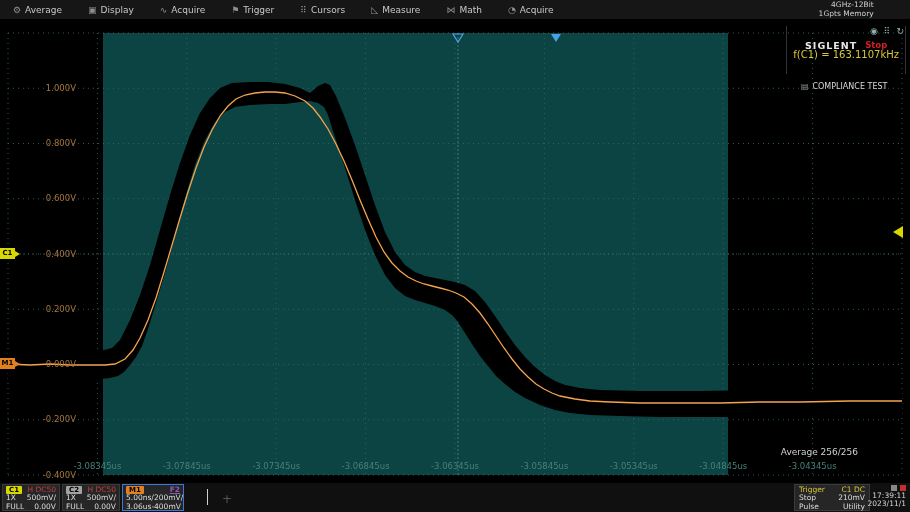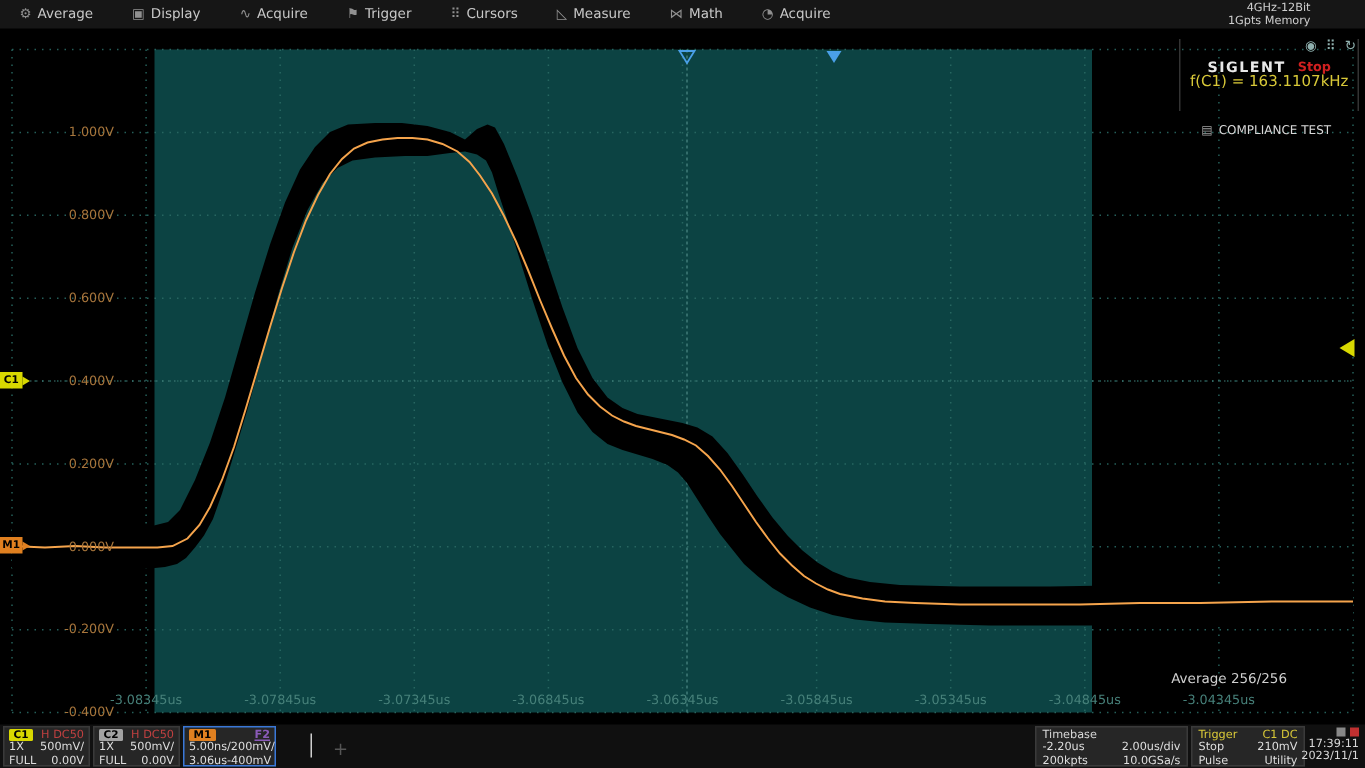--- a/index.html
+++ b/index.html
@@ -226,34 +226,20 @@
       <div class="row">
         <span>5.00ns/</span>
         <span>200mV/</span>
       </div>
       <div class="row">
         <span>3.06us</span>
         <span>-400mV</span>
       </div>
     </div>
 
-    <div class="infobox" style="left:690px; width:102px;">
-      <div class="row">
-          <span class="tb-title">Timebase</span>
-          <span></span>
-        </div>
-      <div class="row">
-        <span>-2.20us</span>
-        <span>2.00us/div</span>
-      </div>
-      <div class="row">
-        <span>200kpts</span>
-        <span>10.0GSa/s</span>
-      </div>
-    </div>
 
     <div class="infobox" style="left:794px; width:76px;">
       <div class="row">
         <span class="trig-title">Trigger</span>
         <span class="trig-src">C1 DC</span>
       </div>
       <div class="row">
         <span>Stop</span>
         <span>210mV</span>
       </div>

